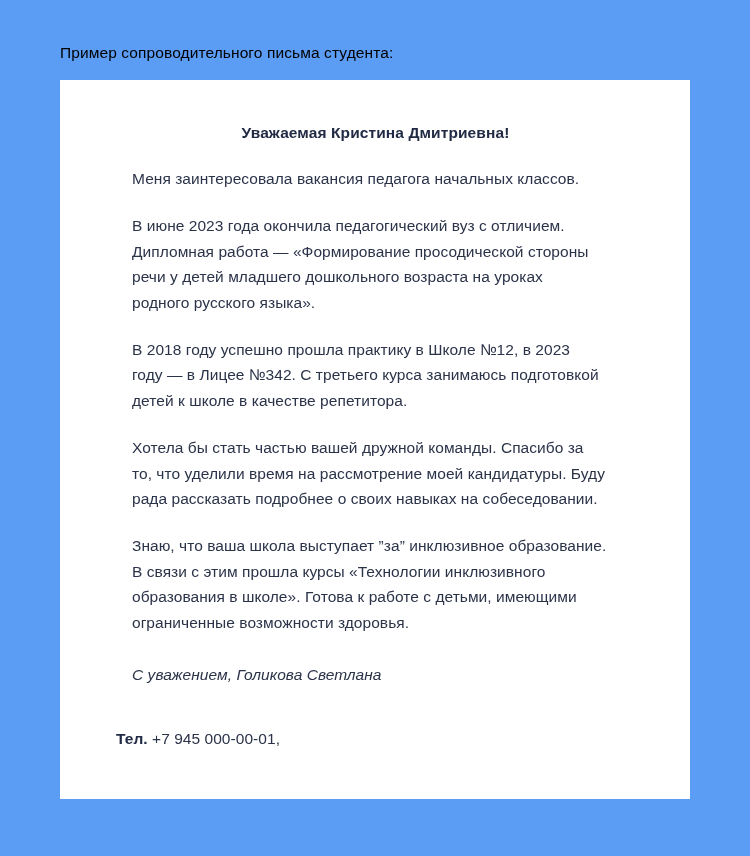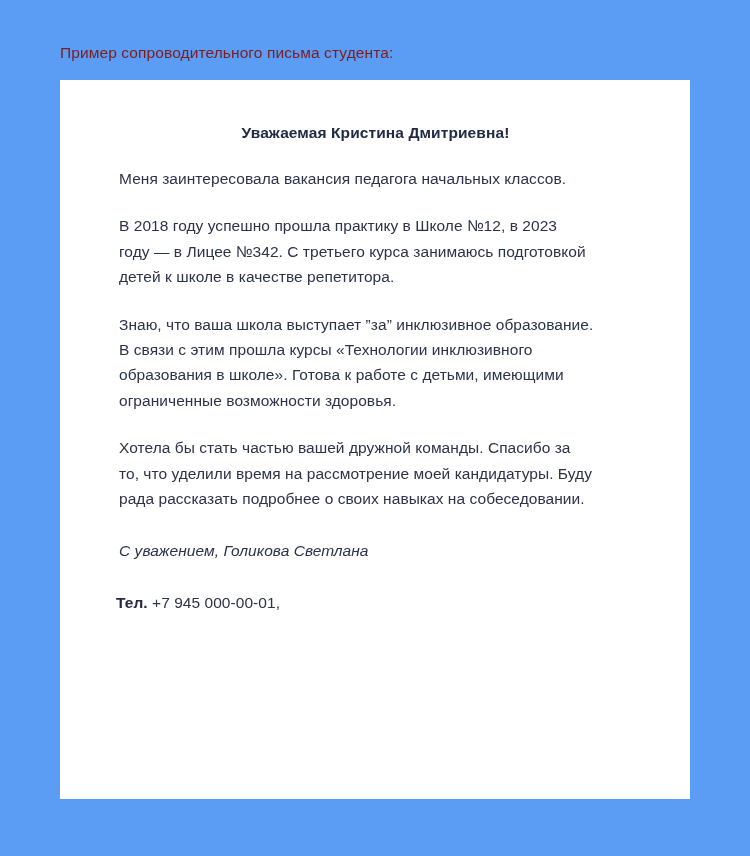--- a/index.html
+++ b/index.html
@@ -19,21 +19,21 @@
     width: 750px;
     height: 856px;
     box-sizing: border-box;
   }
   .caption {
     position: absolute;
     left: 60px;
     top: 43px;
     font-size: 15.5px;
     line-height: 20px;
-    color: #7f1d1d;
+    color: #000000;
     letter-spacing: 0.1px;
     white-space: nowrap;
   }
   .letter-card {
     position: absolute;
     left: 60px;
     top: 80px;
     width: 630px;
     height: 719px;
     background: #ffffff;
@@ -53,33 +53,33 @@
     text-align: center;
     width: 519px;
     margin: 0 0 0 0;
     line-height: 22px;
     letter-spacing: 0.1px;
   }
   .para {
     font-size: 15.5px;
     color: #2b3349;
     line-height: 25.4px;
-    margin: 3px;
+    margin: 16px;
     letter-spacing: 0.05px;
     white-space: pre-line;
   }
   .para-block {
     margin-top: 22px;
   }
   .sign-block {
     margin-top: 27px;
     font-style: italic;
   }
   .contact-block {
-    margin-top: 26px;
+    margin-top: 38px;
   }
   .contact-line {
     font-size: 15.5px;
     color: #2b3349;
     line-height: 25.4px;
     letter-spacing: 0.05px;
   }
   .b {
     font-weight: bold;
     color: #222b45;
@@ -94,38 +94,44 @@
 
   <div class="letter-card">
     <div class="letter-inner">
 
       <div class="letter-title">Уважаемая Кристина Дмитриевна!</div>
 
       <div class="para-block">
         <p class="para">Меня заинтересовала вакансия педагога начальных классов.</p>
       </div>
 
+      <div class="para-block">
+        <p class="para">В июне 2023 года окончила педагогический вуз с отличием.
+Дипломная работа — «Формирование просодической стороны
+речи у детей младшего дошкольного возраста на уроках
+родного русского языка».</p>
+      </div>
 
       <div class="para-block">
         <p class="para">В 2018 году успешно прошла практику в Школе №12, в 2023
 году — в Лицее №342. С третьего курса занимаюсь подготовкой
 детей к школе в качестве репетитора.</p>
       </div>
 
       <div class="para-block">
+        <p class="para">Хотела бы стать частью вашей дружной команды. Спасибо за
+то, что уделили время на рассмотрение моей кандидатуры. Буду
+рада рассказать подробнее о своих навыках на собеседовании.</p>
+      </div>
+
+      <div class="para-block">
         <p class="para">Знаю, что ваша школа выступает ”за” инклюзивное образование.
 В связи с этим прошла курсы «Технологии инклюзивного
 образования в школе». Готова к работе с детьми, имеющими
 ограниченные возможности здоровья.</p>
-      </div>
-
-      <div class="para-block">
-        <p class="para">Хотела бы стать частью вашей дружной команды. Спасибо за
-то, что уделили время на рассмотрение моей кандидатуры. Буду
-рада рассказать подробнее о своих навыках на собеседовании.</p>
       </div>
 
       <div class="sign-block">
         <p class="para">С уважением, Голикова Светлана</p>
       </div>
 
       <div class="contact-block">
         <div class="contact-line">
           <span class="b">Тел.</span><span> +7 945 000-00-01,</span>
         </div>

